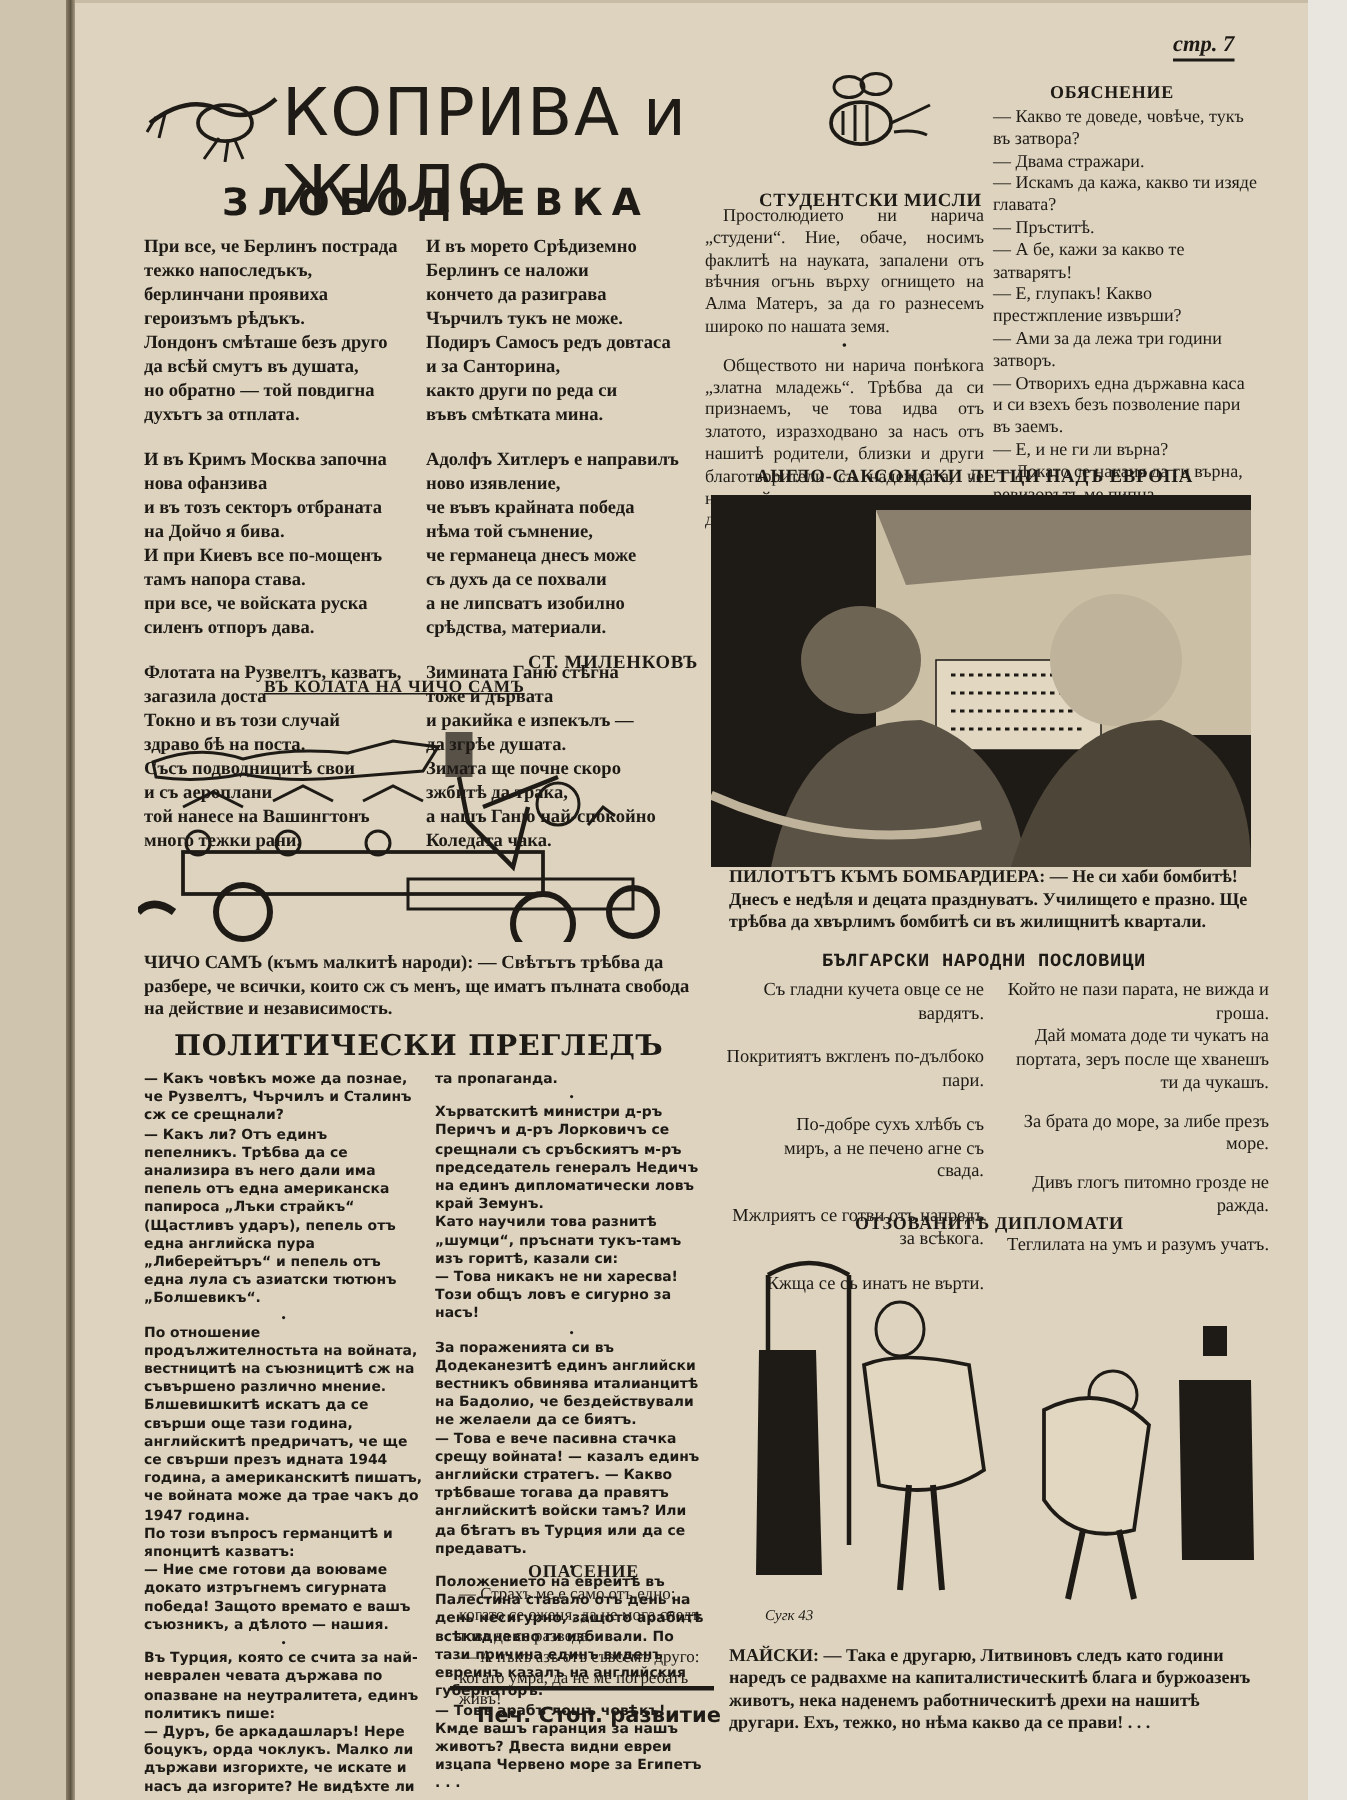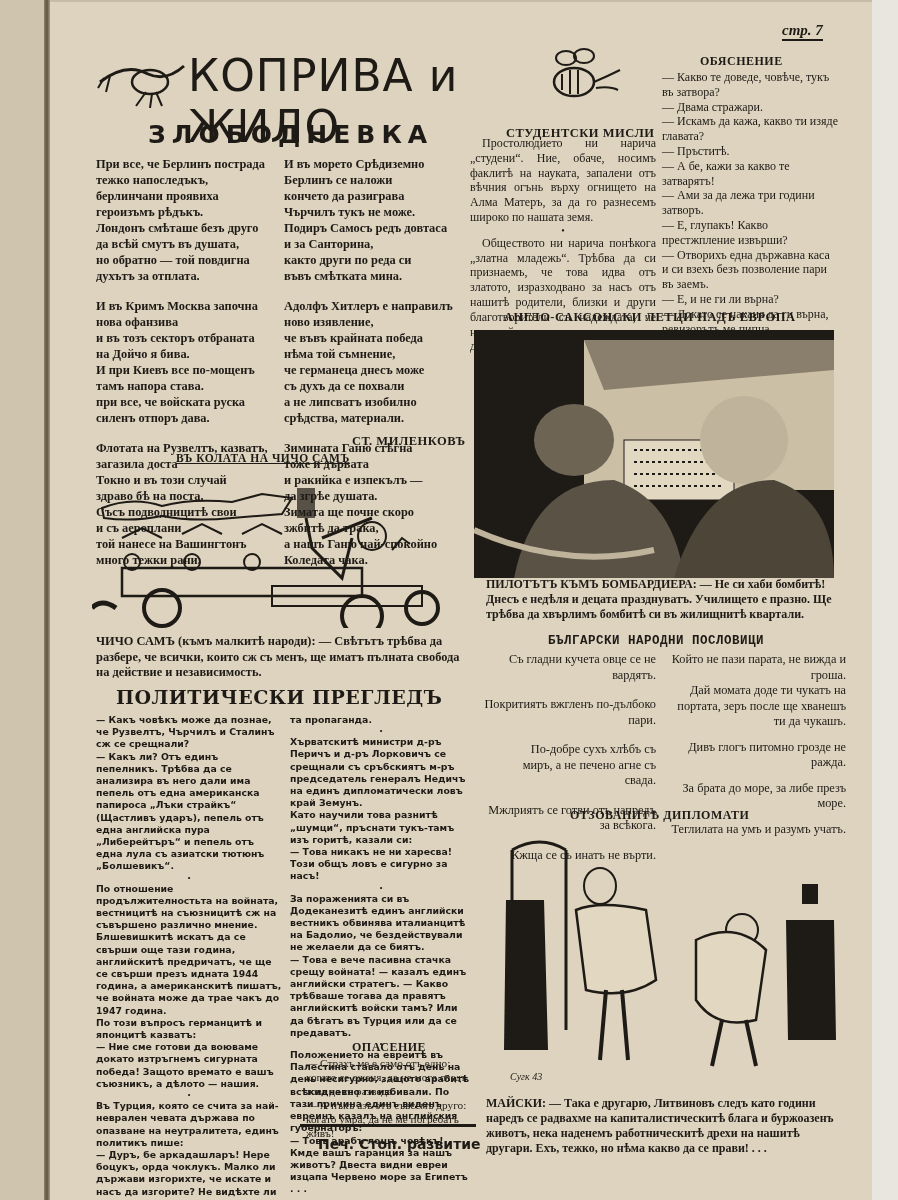--- a/index.html
+++ b/index.html
@@ -169,22 +169,22 @@
   <div class="col-text" style="text-align:justify;text-indent:12px;">Обществото ни нарича понѣкога „златна младежь“. Трѣбва да си признаемъ, че това идва отъ златото, изразходвано за насъ отъ нашитѣ родители, близки и други благотворители съ надеждата, че ние действително ще оправдаемъ довѣрието имъ.</div>
 </div>
 
 <div class="abs head-sm" style="left:700px;top:54px;font-size:12px;">ОБЯСНЕНИЕ</div>
 <div class="abs" style="left:662px;top:70px;width:176px;">
   <div class="col-text">— Какво те доведе, човѣче, тукъ въ затвора?</div>
   <div class="col-text">— Двама стражари.</div>
   <div class="col-text">— Искамъ да кажа, какво ти изяде главата?</div>
   <div class="col-text">— Пръститѣ.</div>
   <div class="col-text">— А бе, кажи за какво те затварятъ!</div>
+  <div class="col-text">— Е, глупакъ! Какво престжпление извърши?</div>
   <div class="col-text">— Ами за да лежа три години затворъ.</div>
-  <div class="col-text">— Е, глупакъ! Какво престжпление извърши?</div>
   <div class="col-text">— Отворихъ една държавна каса и си взехъ безъ позволение пари въ заемъ.</div>
   <div class="col-text">— Е, и не ги ли върна?</div>
   <div class="col-text">— Докато се накаия да ги върна, ревизорътъ ме пипна.</div>
   <div class="col-text">— Какво го осукваш! Ти си злоупотрѣбилъ като касиеръ. . .</div>
 </div>
 
 <div class="abs head-sm" style="left:504px;top:310px;">АНГЛО-САКСОНСКИ ЛЕТЦИ НАДЪ ЕВРОПА</div>
 <div class="abs" style="left:474px;top:330px;width:360px;height:248px;background:#1e1a16;overflow:hidden;">
   <svg width="360" height="248">
     <rect x="110" y="10" width="250" height="150" fill="#cbbfa6"></rect>
@@ -204,22 +204,22 @@
 <div class="abs" style="left:480px;top:652px;width:176px;">
   <div class="proverb" style="margin-bottom:14px;">Съ гладни кучета овце се не вардятъ.</div>
   <div class="proverb" style="margin-bottom:14px;">Покритиятъ вжгленъ по-дълбоко пари.</div>
   <div class="proverb" style="margin-bottom:14px;margin-left:28px;">По-добре сухъ хлѣбъ съ миръ, а не печено агне съ свада.</div>
   <div class="proverb" style="margin-bottom:14px;">Мжлриятъ се готви отъ напредъ за всѣкога.</div>
   <div class="proverb" style="margin-bottom:14px;text-indent:14px;">Кжща се съ инатъ не върти.</div>
 </div>
 <div class="abs" style="left:670px;top:652px;width:176px;">
   <div class="proverb" style="">Който не пази парата, не вижда и гроша.</div>
   <div class="proverb" style="margin-bottom:10px;">Дай момата доде ти чукатъ на портата, зеръ после ще хванешъ ти да чукашъ.</div>
+  <div class="proverb" style="margin-bottom:10px;">За брата до море, за либе презъ море.</div>
   <div class="proverb" style="margin-bottom:10px;">Дивъ глогъ питомно грозде не ражда.</div>
-  <div class="proverb" style="margin-bottom:10px;">За брата до море, за либе презъ море.</div>
   <div class="proverb" style="margin-bottom:10px;">Теглилата на умъ и разумъ учатъ.</div>
 </div>
 
 <div class="abs head-sm" style="left:570px;top:808px;font-size:12px;">ОТЗОВАНИТѢ ДИПЛОМАТИ</div>
 <svg class="abs" style="left:496px;top:830px" width="344" height="256">
   <path d="M16 20 L16 200 M70 20 L70 200 M16 20 Q44 4 70 20" stroke="#1e1a16" stroke-width="3" fill="none"></path>
   <path d="M10 70 L48 70 L52 220 L8 220Z" fill="#1e1a16"></path>
   <ellipse cx="104" cy="56" rx="16" ry="18" fill="none" stroke="#1e1a16" stroke-width="2"></ellipse>
   <path d="M80 80 Q104 70 150 80 L160 150 Q130 170 90 160Z" fill="#e2d8c2" stroke="#1e1a16" stroke-width="2.5"></path>
   <path d="M110 160 L104 230 M126 160 L132 230" stroke="#1e1a16" stroke-width="4"></path>

